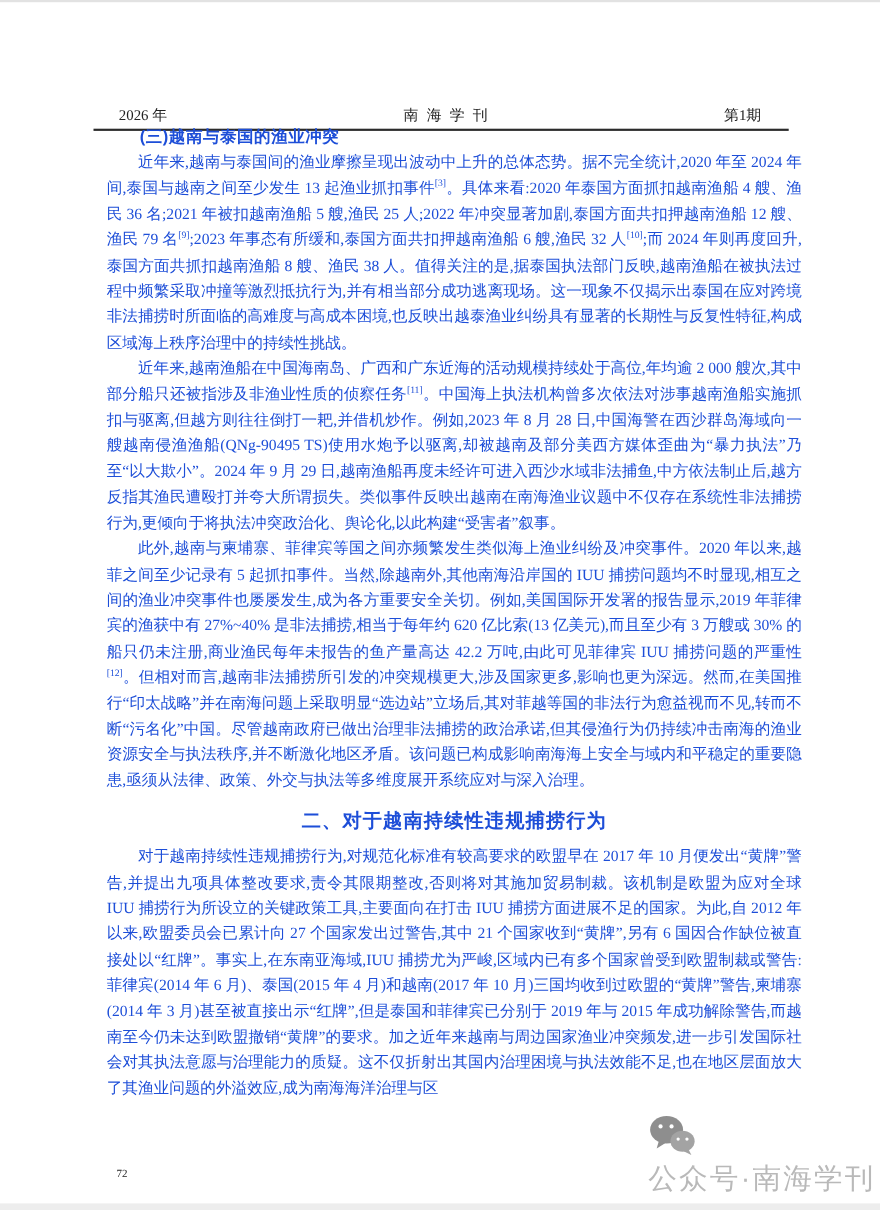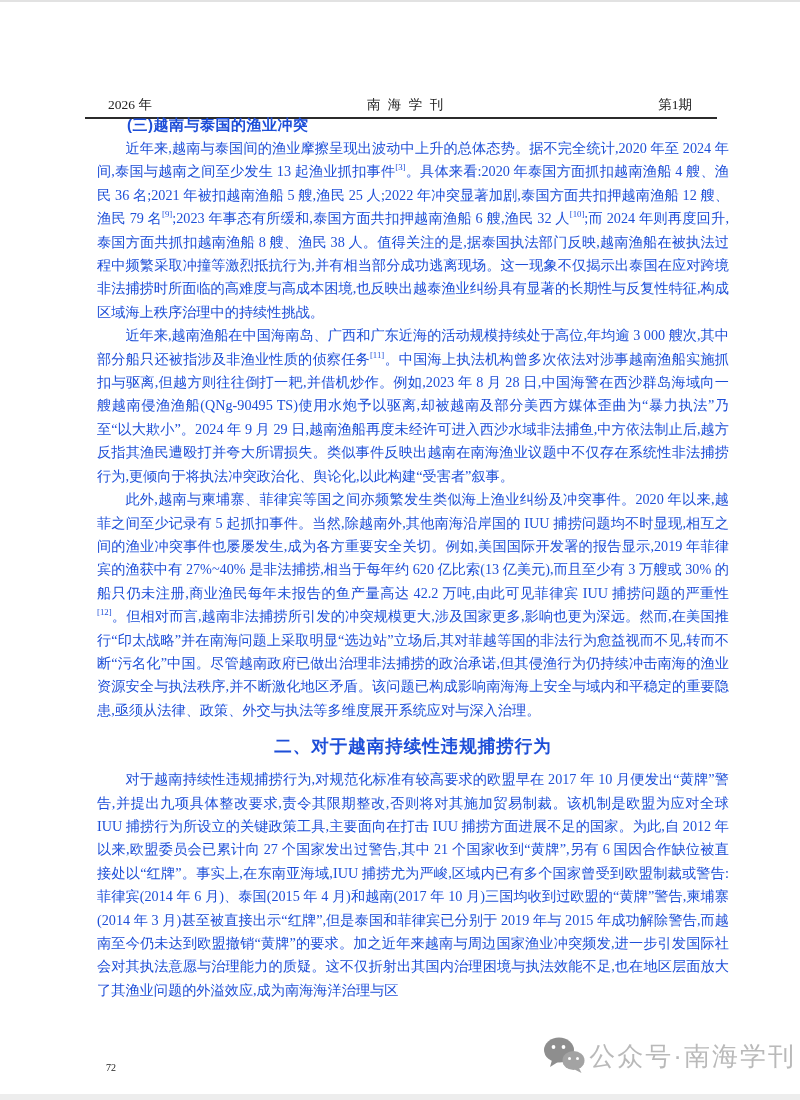--- a/index.html
+++ b/index.html
@@ -30,22 +30,22 @@
     font-weight:bold;font-size:15px;line-height:24px;letter-spacing:0.5px;
   }
   .article h2{
     margin:11px 0 8px 0;text-align:center;text-indent:0;
     font-family:"Liberation Sans","DejaVu Sans",sans-serif;
     font-weight:bold;font-size:17.5px;line-height:27px;letter-spacing:1px;
   }
   .article sup{font-size:0.62em;line-height:0;vertical-align:super;}
   .footer{position:absolute;left:106px;top:1062px;font-size:10px;color:#222;}
   .watermark{
-    position:absolute;right:4px;top:1036px;
-    display:flex;align-items:flex-end;gap:3px;opacity:0.78;
+    position:absolute;right:4px;top:1013px;
+    display:flex;align-items:flex-start;gap:3px;opacity:0.78;flex-direction:column;
   }
   .wm-icon{display:inline-block;line-height:0;}
   .wm-text{
     font-family:"Liberation Sans","DejaVu Sans",sans-serif;
     font-size:26px;color:#a6a6a6;letter-spacing:2px;white-space:nowrap;
   }
 </style>
 </head>
 <body>
 
@@ -56,21 +56,21 @@
     <span>2026 年</span>
     <span class="header-journal">南海学刊</span>
     <span>第1期</span>
   </div>
 
   <div class="rule"></div>
 
   <div class="article">
       <h3>(三)越南与泰国的渔业冲突</h3>
       <p><span>近年来,越南与泰国间的渔业摩擦呈现出波动中上升的总体态势。据不完全统计,2020 年至 2024 年间,泰国与越南之间至少发生 13 起渔业抓扣事件</span><sup>[3]</sup><span>。具体来看:2020 年泰国方面抓扣越南渔船 4 艘、渔民 36 名;2021 年被扣越南渔船 5 艘,渔民 25 人;2022 年冲突显著加剧,泰国方面共扣押越南渔船 12 艘、渔民 79 名</span><sup>[9]</sup><span>;2023 年事态有所缓和,泰国方面共扣押越南渔船 6 艘,渔民 32 人</span><sup>[10]</sup><span>;而 2024 年则再度回升,泰国方面共抓扣越南渔船 8 艘、渔民 38 人。值得关注的是,据泰国执法部门反映,越南渔船在被执法过程中频繁采取冲撞等激烈抵抗行为,并有相当部分成功逃离现场。这一现象不仅揭示出泰国在应对跨境非法捕捞时所面临的高难度与高成本困境,也反映出越泰渔业纠纷具有显著的长期性与反复性特征,构成区域海上秩序治理中的持续性挑战。</span></p>
-      <p><span>近年来,越南渔船在中国海南岛、广西和广东近海的活动规模持续处于高位,年均逾 3 000 艘次,其中部分船只还被指涉及非渔业性质的侦察任务</span><sup>[11]</sup><span>。中国海上执法机构曾多次依法对涉事越南渔船实施抓扣与驱离,但越方则往往倒打一耙,并借机炒作。例如,2023 年 8 月 28 日,中国海警在西沙群岛海域向一艘越南侵渔渔船(QNg-90495 TS)使用水炮予以驱离,却被越南及部分美西方媒体歪曲为“暴力执法”乃至“以大欺小”。2024 年 9 月 29 日,越南渔船再度未经许可进入西沙水域非法捕鱼,中方依法制止后,越方反指其渔民遭殴打并夸大所谓损失。类似事件反映出越南在南海渔业议题中不仅存在系统性非法捕捞行为,更倾向于将执法冲突政治化、舆论化,以此构建“受害者”叙事。</span></p>
+      <p><span>近年来,越南渔船在中国海南岛、广西和广东近海的活动规模持续处于高位,年均逾 2 000 艘次,其中部分船只还被指涉及非渔业性质的侦察任务</span><sup>[11]</sup><span>。中国海上执法机构曾多次依法对涉事越南渔船实施抓扣与驱离,但越方则往往倒打一耙,并借机炒作。例如,2023 年 8 月 28 日,中国海警在西沙群岛海域向一艘越南侵渔渔船(QNg-90495 TS)使用水炮予以驱离,却被越南及部分美西方媒体歪曲为“暴力执法”乃至“以大欺小”。2024 年 9 月 29 日,越南渔船再度未经许可进入西沙水域非法捕鱼,中方依法制止后,越方反指其渔民遭殴打并夸大所谓损失。类似事件反映出越南在南海渔业议题中不仅存在系统性非法捕捞行为,更倾向于将执法冲突政治化、舆论化,以此构建“受害者”叙事。</span></p>
       <p><span>此外,越南与柬埔寨、菲律宾等国之间亦频繁发生类似海上渔业纠纷及冲突事件。2020 年以来,越菲之间至少记录有 5 起抓扣事件。当然,除越南外,其他南海沿岸国的 IUU 捕捞问题均不时显现,相互之间的渔业冲突事件也屡屡发生,成为各方重要安全关切。例如,美国国际开发署的报告显示,2019 年菲律宾的渔获中有 27%~40% 是非法捕捞,相当于每年约 620 亿比索(13 亿美元),而且至少有 3 万艘或 30% 的船只仍未注册,商业渔民每年未报告的鱼产量高达 42.2 万吨,由此可见菲律宾 IUU 捕捞问题的严重性</span><sup>[12]</sup><span>。但相对而言,越南非法捕捞所引发的冲突规模更大,涉及国家更多,影响也更为深远。然而,在美国推行“印太战略”并在南海问题上采取明显“选边站”立场后,其对菲越等国的非法行为愈益视而不见,转而不断“污名化”中国。尽管越南政府已做出治理非法捕捞的政治承诺,但其侵渔行为仍持续冲击南海的渔业资源安全与执法秩序,并不断激化地区矛盾。该问题已构成影响南海海上安全与域内和平稳定的重要隐患,亟须从法律、政策、外交与执法等多维度展开系统应对与深入治理。</span></p>
       <h2>二、对于越南持续性违规捕捞行为</h2>
       <p><span>对于越南持续性违规捕捞行为,对规范化标准有较高要求的欧盟早在 2017 年 10 月便发出“黄牌”警告,并提出九项具体整改要求,责令其限期整改,否则将对其施加贸易制裁。该机制是欧盟为应对全球 IUU 捕捞行为所设立的关键政策工具,主要面向在打击 IUU 捕捞方面进展不足的国家。为此,自 2012 年以来,欧盟委员会已累计向 27 个国家发出过警告,其中 21 个国家收到“黄牌”,另有 6 国因合作缺位被直接处以“红牌”。事实上,在东南亚海域,IUU 捕捞尤为严峻,区域内已有多个国家曾受到欧盟制裁或警告:菲律宾(2014 年 6 月)、泰国(2015 年 4 月)和越南(2017 年 10 月)三国均收到过欧盟的“黄牌”警告,柬埔寨(2014 年 3 月)甚至被直接出示“红牌”,但是泰国和菲律宾已分别于 2019 年与 2015 年成功解除警告,而越南至今仍未达到欧盟撤销“黄牌”的要求。加之近年来越南与周边国家渔业冲突频发,进一步引发国际社会对其执法意愿与治理能力的质疑。这不仅折射出其国内治理困境与执法效能不足,也在地区层面放大了其渔业问题的外溢效应,成为南海海洋治理与区</span></p>
     </div>
 
   <div class="footer">72</div>
 
   <div class="watermark">
     <span class="wm-icon">
       <svg width="44" height="38" viewBox="0 0 44 38">

